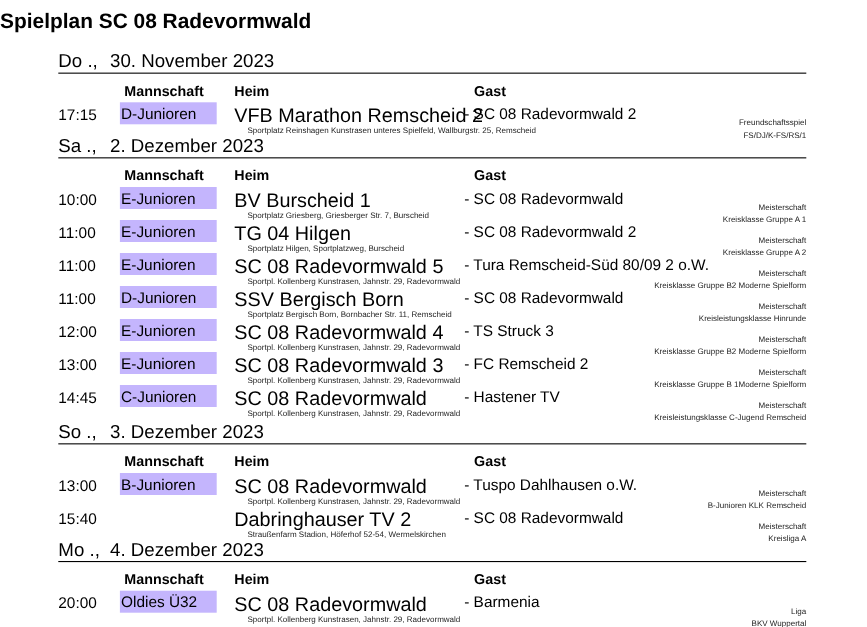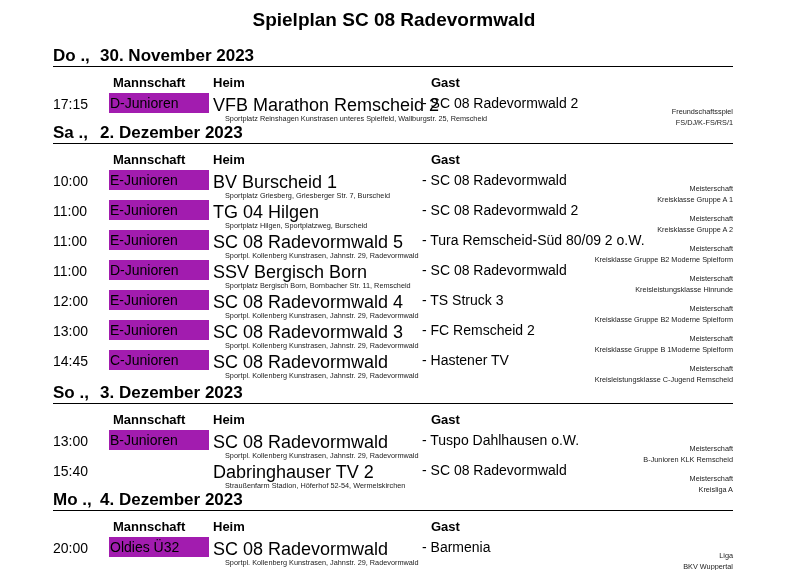--- a/index.html
+++ b/index.html
@@ -2,45 +2,45 @@
 <html><head>
   <meta charset="utf-8">
   <style>
     html, body { margin: 0; padding: 0; background: #ffffff; }
     body {
       width: 788px; height: 570px; position: relative; overflow: hidden;
       font-family: "Liberation Sans", sans-serif; color: #000;
     }
     .title {
       position: absolute; left: 0; width: 788px; top: 9px;
-      text-align: center; font-weight: bold; font-size: 19px;
+      text-align: left; font-weight: bold; font-size: 19px;
     }
     .day {
       position: absolute; left: 53px; width: 680px;
     }
     .day-header {
       position: relative; height: 20px;
       border-bottom: 1.5px solid #000;
-      font-weight: bold; font-size: 17px;
+      font-weight: normal; font-size: 17px;
     }
     .day-header .dow { position: absolute; left: 0; top: 0; }
     .day-header .date { position: absolute; left: 47px; top: 0; }
     .col-head {
       position: relative; height: 18px; margin-top: 8px;
       font-weight: bold; font-size: 13px;
     }
     .col-head span { position: absolute; top: 0; }
     .col-head .c-team { left: 60px; }
     .col-head .c-home { left: 160px; }
     .col-head .c-guest { left: 378px; }
     .match { position: relative; height: 30px; }
     .match .time { position: absolute; left: 0; top: 3px; font-size: 14px; }
     .match .team {
-      position: absolute; left: 56px; top: 0; width: 100px; height: 20px;
-      background: #a21caf; font-size: 14px; line-height: 20px;
+      position: absolute; left: 56px; top: 0; width: 88px; height: 20px;
+      background: #c4b5fd; font-size: 14px; line-height: 20px;
       padding-left: 1px; box-sizing: border-box;
     }
     .match .home { position: absolute; left: 160px; top: 2px; font-size: 18px; white-space: nowrap; }
     .match .guest { position: absolute; left: 369px; top: 2px; font-size: 14px; white-space: nowrap; }
     .match .venue {
       position: absolute; left: 172px; top: 21px; font-size: 7.3px;
       color: #222; white-space: nowrap;
     }
     .match .comp {
       position: absolute; right: 0; top: 13px; font-size: 7.3px;

